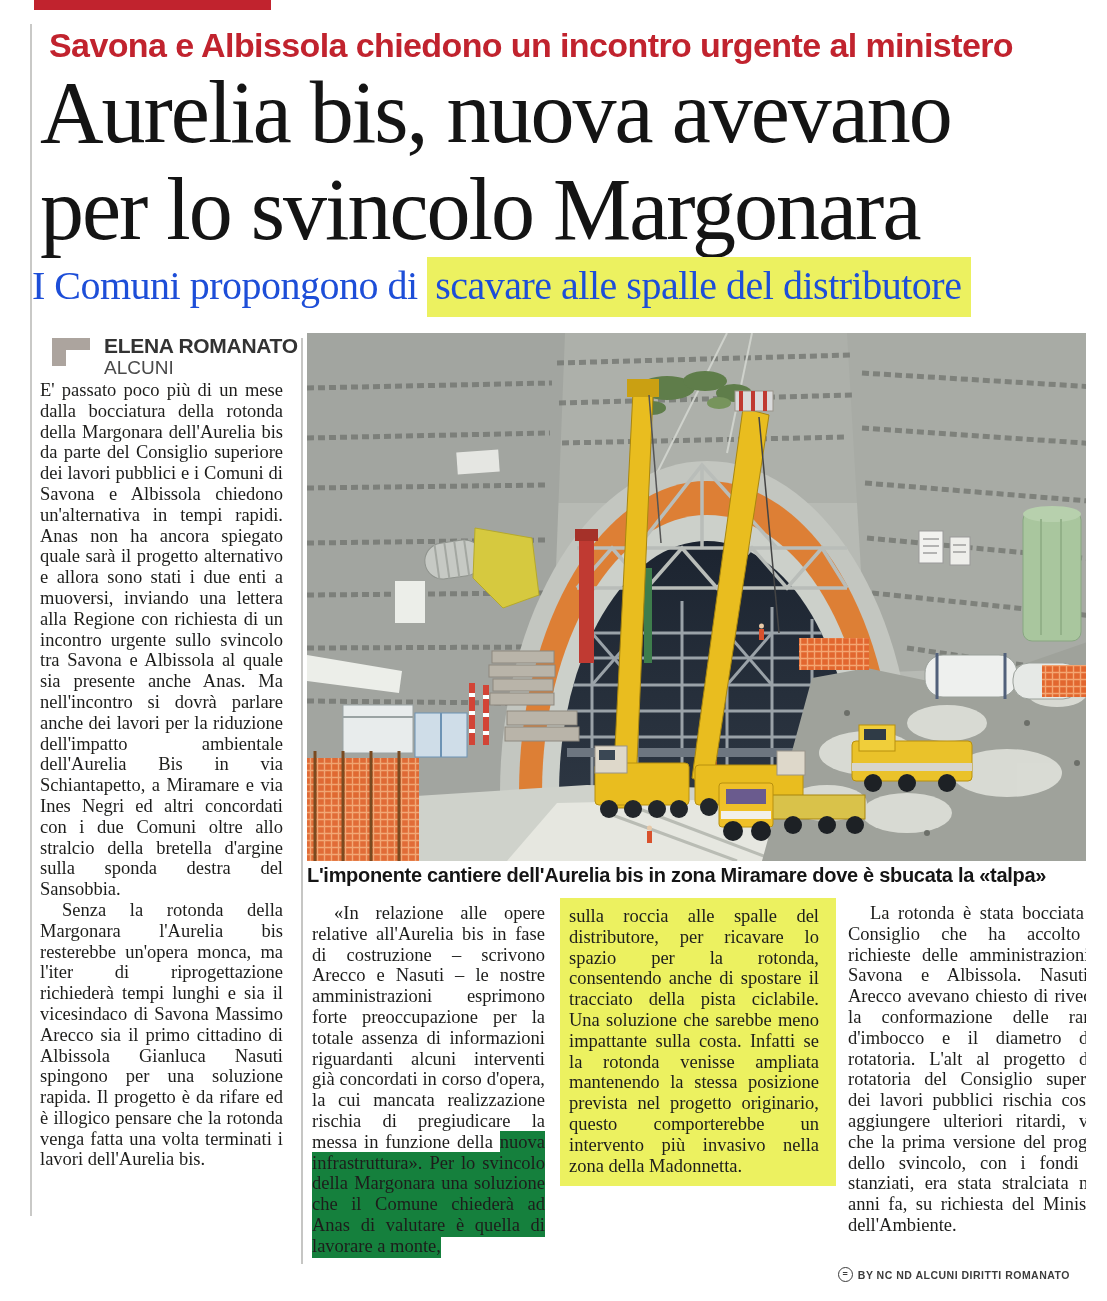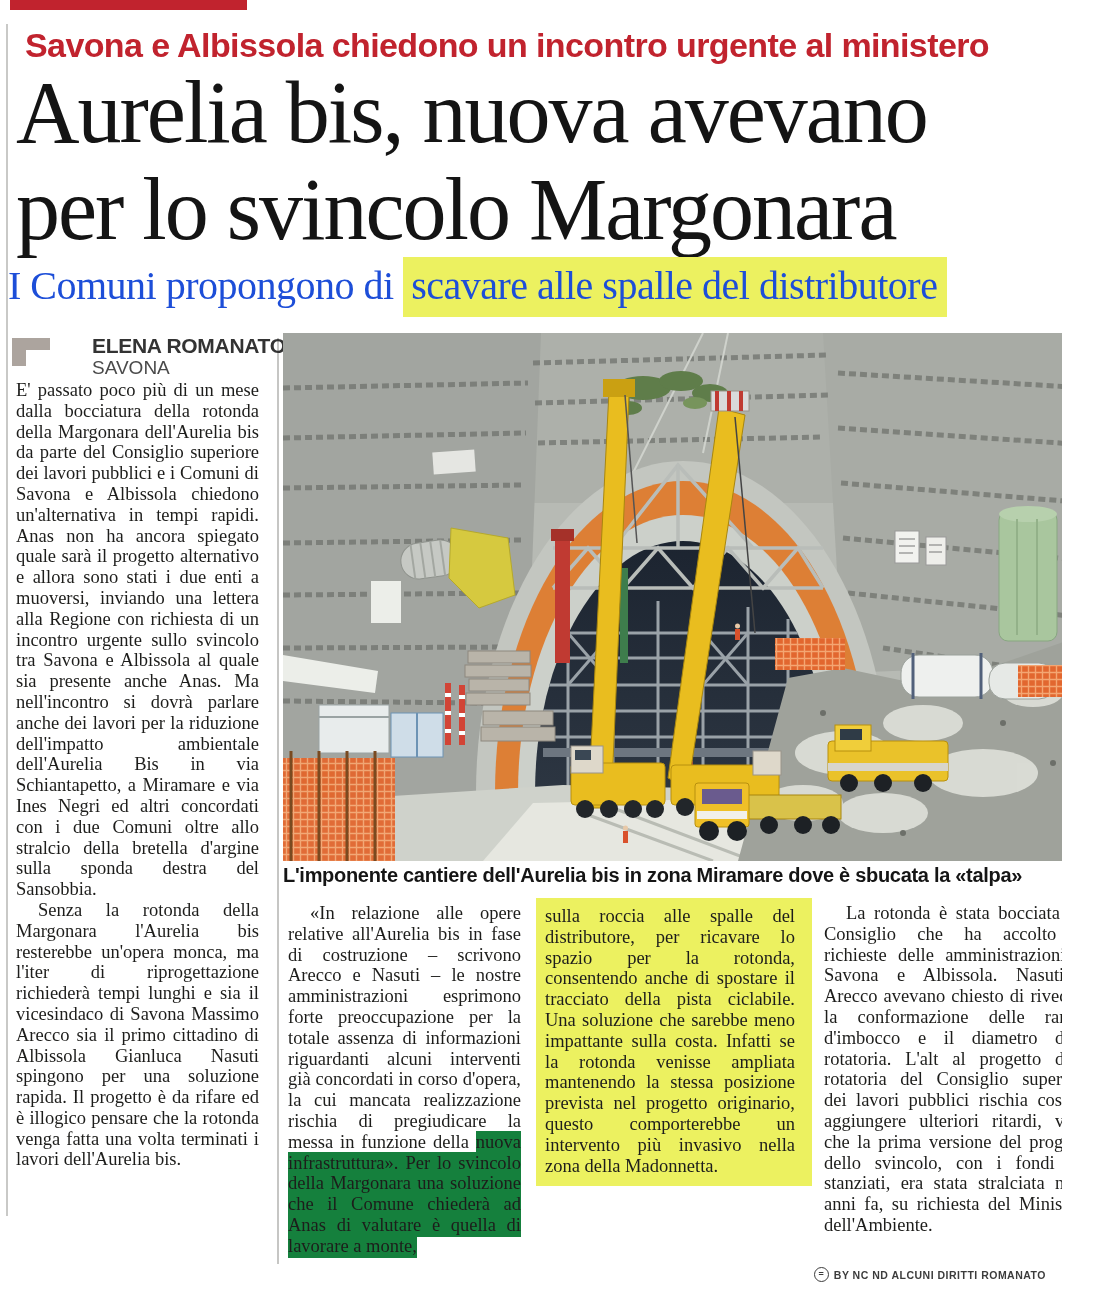--- a/index.html
+++ b/index.html
@@ -1,18 +1,18 @@
 <!DOCTYPE html>
 <html lang="it"><head>
 <meta charset="utf-8">
 <style>
   html,body{margin:0;padding:0;background:#ffffff;}
   .page{
     position:relative;width:1062px;height:1301px;background:#ffffff;
-    overflow:hidden;font-family:"Liberation Serif",serif;color:#1d1d1b;
+    overflow:hidden;font-family:"Liberation Serif",serif;color:#1d1d1b;margin-left:24px;
   }
   
   .top-red-bar{position:absolute;left:10px;top:0;width:237px;height:10px;background:#c1232e;}
   .page-left-rule{position:absolute;left:6px;top:24px;width:2px;height:1192px;background:#c9c9c7;}
   .column-rule{position:absolute;left:277px;top:338px;width:2px;height:926px;background:#c6c6c4;}
   
   .kicker{
     position:absolute;left:25px;top:26px;width:1070px;
     font-family:"Liberation Sans",sans-serif;font-weight:bold;
     font-size:34px;letter-spacing:-0.6px;color:#c1232e;white-space:nowrap;
@@ -22,21 +22,21 @@
     font-size:88px;line-height:97px;letter-spacing:-2px;
     font-weight:normal;color:#141414;margin:0;
   }
   .headline .hl-line{display:block;white-space:nowrap;}
   .deck{
     position:absolute;left:8px;top:262px;width:1095px;
     font-size:40px;letter-spacing:-0.5px;color:#1d4ed8;white-space:nowrap;
   }
   .deck .hi{background:#ecf160;padding:6px 10px 9px 8px;}
   
-  .byline{position:absolute;left:12px;top:334px;width:250px;padding-left:28px;}
+  .byline{position:absolute;left:28px;top:334px;width:250px;}
   .byline-corner-icon{position:absolute;left:0;top:4px;width:40px;height:32px;}
   .byline-corner-icon .bar{position:absolute;left:0;top:0;width:38px;height:12px;background:#aca49e;}
   .byline-corner-icon .leg{position:absolute;left:0;top:12px;width:14px;height:16px;background:#aca49e;}
   .byline-text{margin-left:52px;font-family:"Liberation Sans",sans-serif;}
   .author-name{font-weight:bold;font-size:21px;letter-spacing:-0.3px;color:#333;line-height:23px;}
   .author-location{font-size:19px;color:#4a4a4a;line-height:22px;}
   
   .bodytext{
     font-size:18.5px;line-height:20.8px;text-align:justify;
     color:#1d1d1b;hyphens:auto;-webkit-hyphens:auto;
@@ -92,21 +92,21 @@
 
   <div class="deck"><span>I Comuni propongono di </span><span class="hi">scavare alle spalle del distributore</span></div>
 
   <div class="byline">
     <span class="byline-corner-icon">
         <span class="bar"></span>
         <span class="leg"></span>
       </span>
     <div class="byline-text">
       <div class="author-name">ELENA ROMANATO</div>
-      <div class="author-location">SAVONA</div>
+      <div class="author-location">ALCUNI</div>
     </div>
   </div>
 
   <div class="col1 bodytext">
     <p>E' passato poco più di un mese dalla bocciatura della rotonda della Margonara dell'Aurelia bis da parte del Consiglio superiore dei lavori pubblici e i Comuni di Savona e Albissola chiedono un'alternativa in tempi rapidi. Anas non ha ancora spiegato quale sarà il progetto alternativo e allora sono stati i due enti a muoversi, inviando una lettera alla Regione con richiesta di un incontro urgente sullo svincolo tra Savona e Albissola al quale sia presente anche Anas. Ma nell'incontro si dovrà parlare anche dei lavori per la riduzione dell'impatto ambientale dell'Aurelia Bis in via Schiantapetto, a Miramare e via Ines Negri ed altri concordati con i due Comuni oltre allo stralcio della bretella d'argine sulla sponda destra del Sansobbia.</p>
     <p class="indent">Senza la rotonda della Margonara l'Aurelia bis resterebbe un'opera monca, ma l'iter di riprogettazione richiederà tempi lunghi e sia il vicesindaco di Savona Massimo Arecco sia il primo cittadino di Albissola Gianluca Nasuti spingono per una soluzione rapida. Il progetto è da rifare ed è illogico pensare che la rotonda venga fatta una volta terminati i lavori dell'Aurelia bis.</p>
   </div>
 
   <div class="photo-figure">
     <svg width="806" height="528" viewBox="0 0 806 528">

